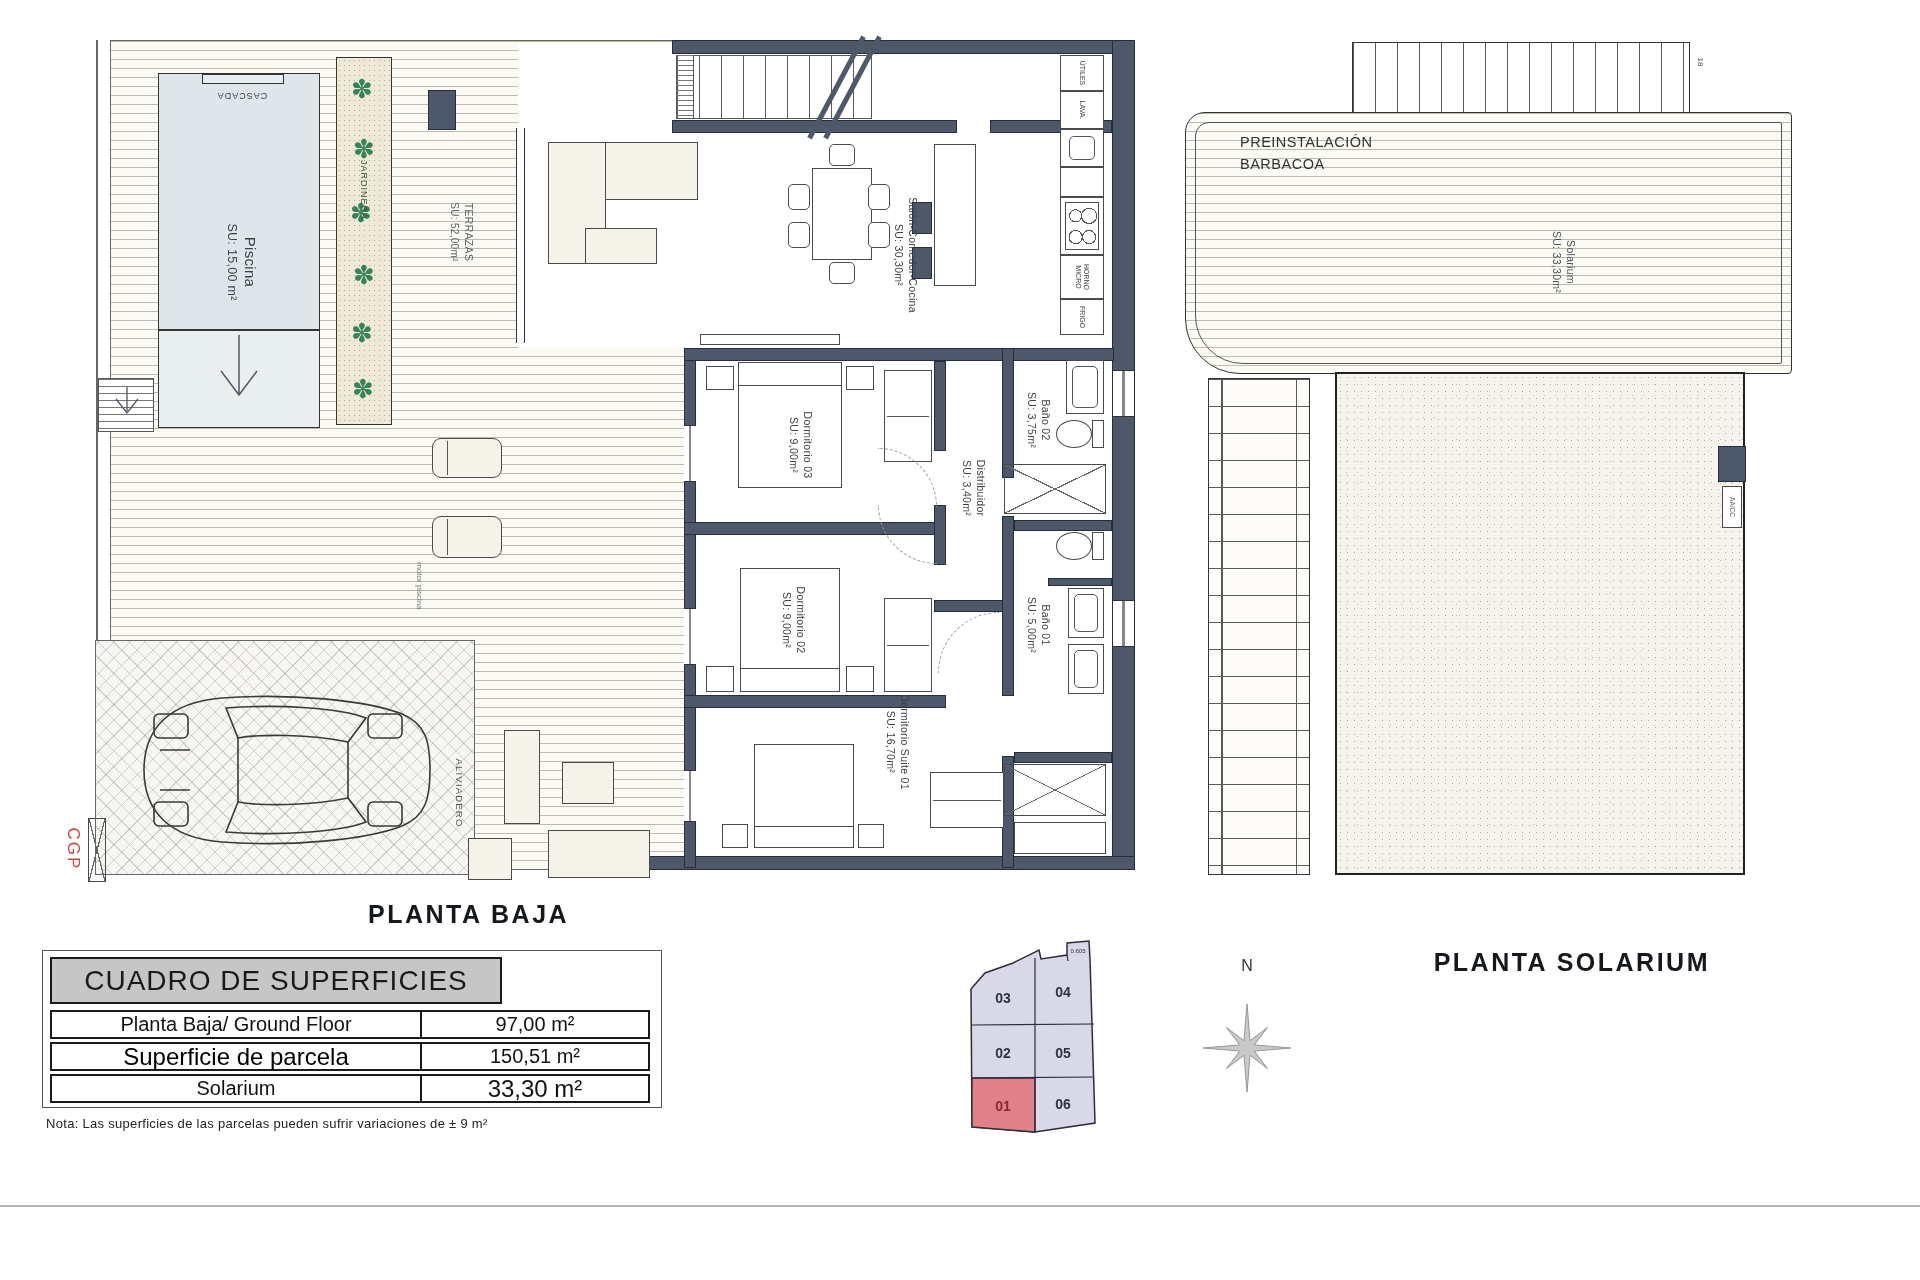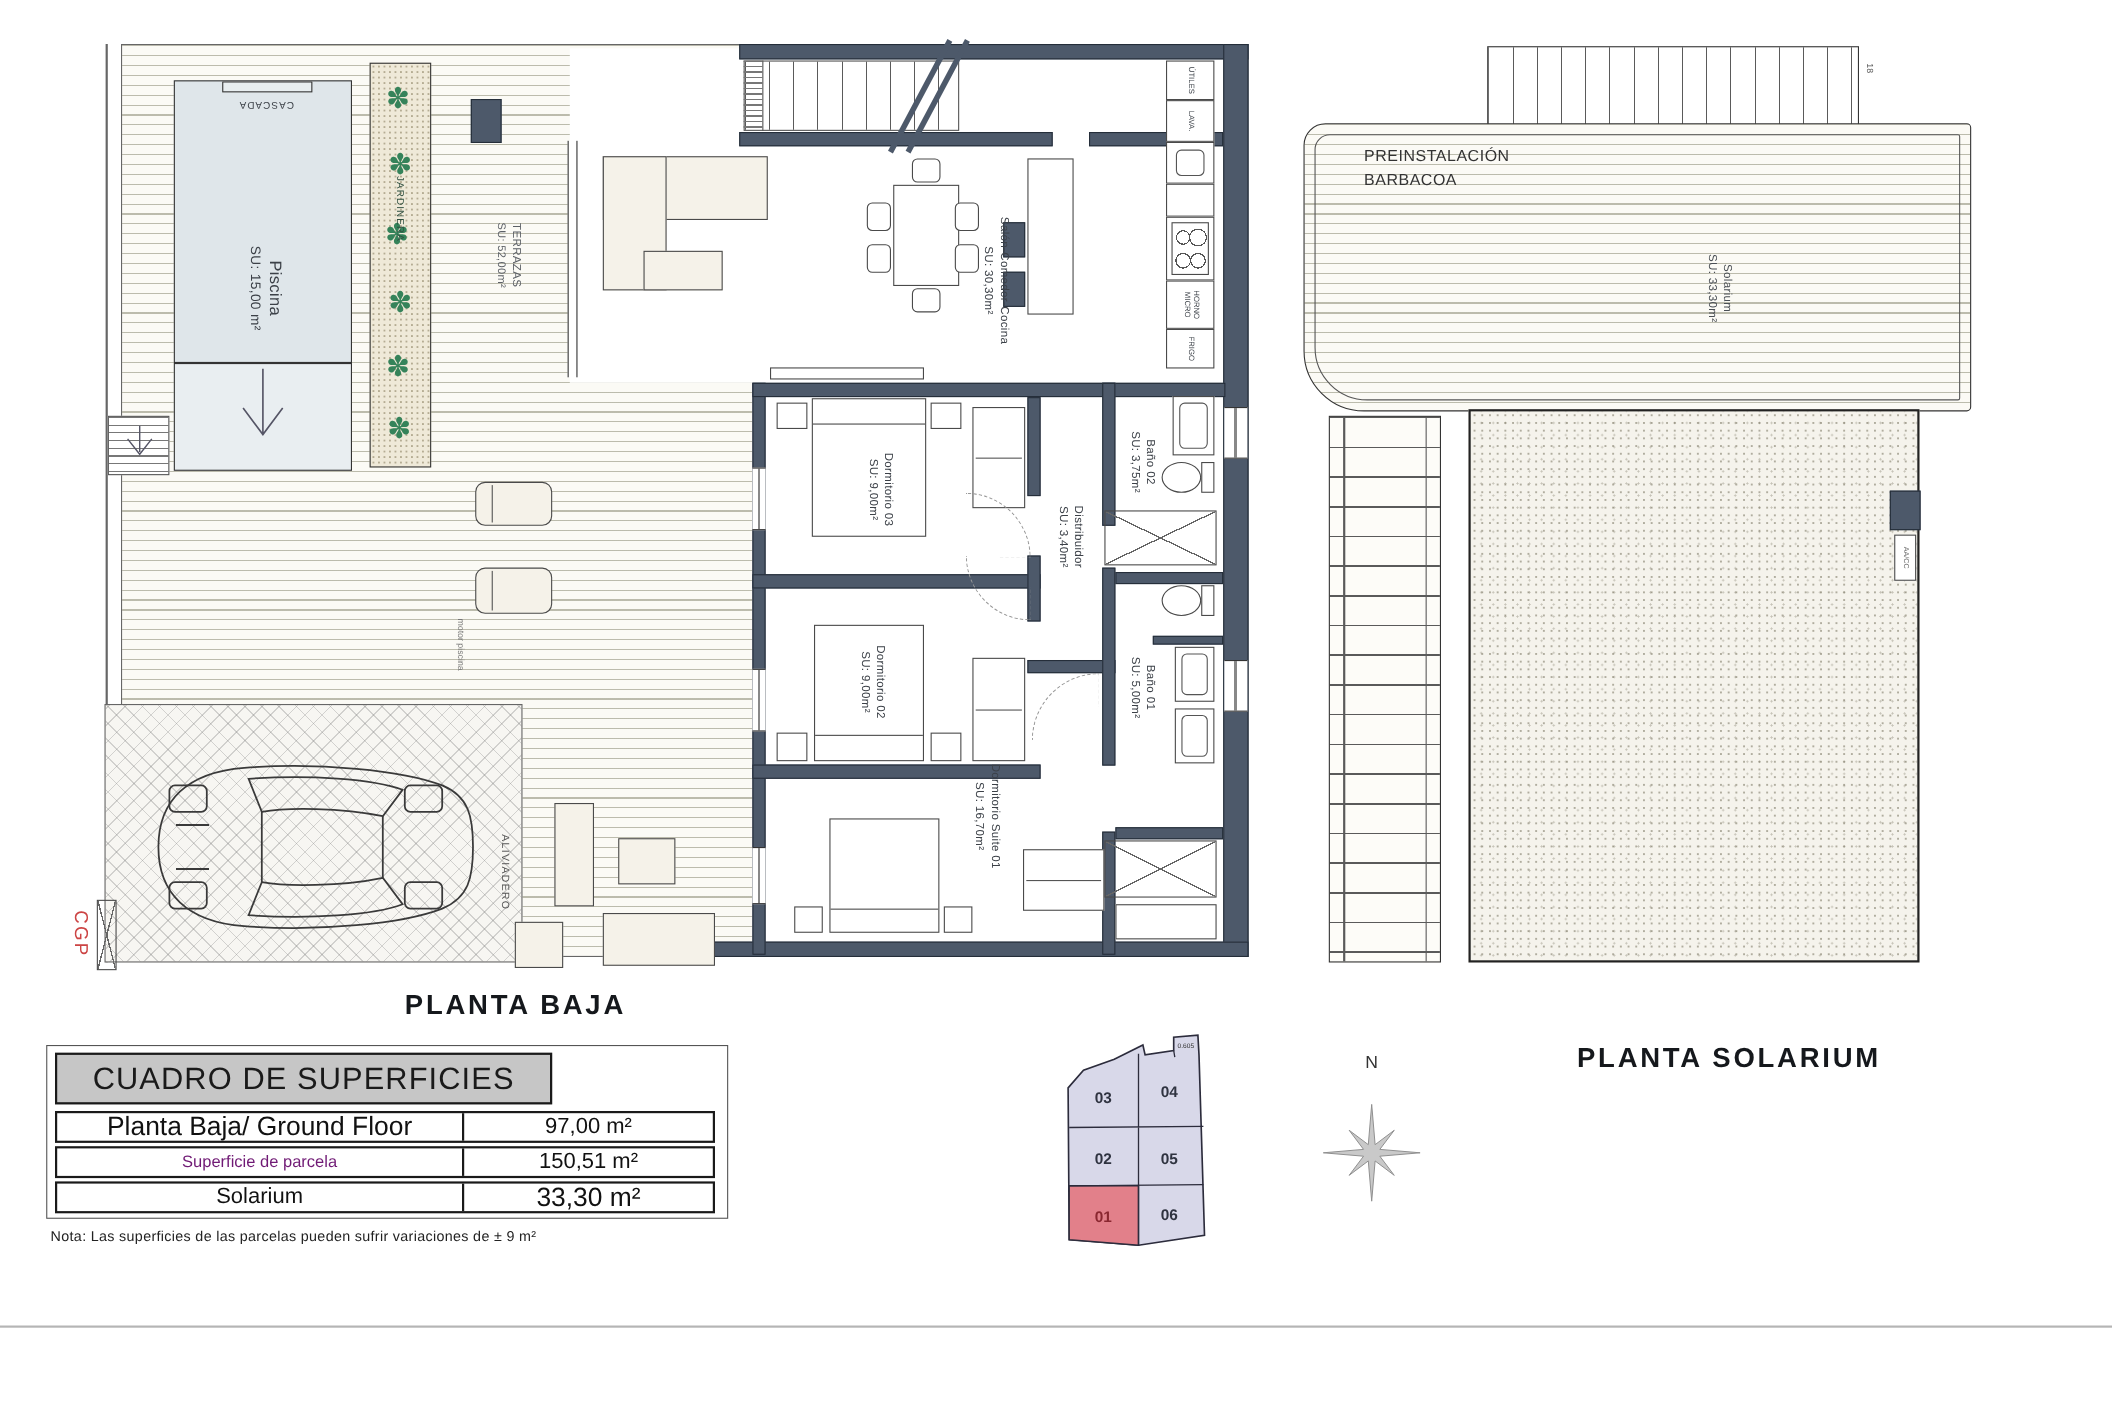--- a/index.html
+++ b/index.html
@@ -289,25 +289,25 @@
   <div class="out" style="left:1722px;top:486px;width:20px;height:42px"></div>
   <div class="pin" style="left:1732px;top:507px;font-size:6.5px;color:#666">AA/CC</div>
 
   <div class="title" style="left:1430px;top:948px;width:280px;text-align:right">PLANTA SOLARIUM</div>
 
   <div class="abs" style="left:42px;top:950px;width:620px;height:158px;border:1.5px solid #555;background:#fff"></div>
   <div class="abs" style="left:50px;top:957px;width:452px;height:47px;background:#c6c6c6;border:2px solid #1a1a1a;
           font-size:28px;letter-spacing:1px;color:#1a1a1a;text-align:center;line-height:44px">CUADRO DE SUPERFICIES</div>
 
   <div class="abs" style="left:50px;top:1010px;width:600px;height:29px;border:2px solid #1a1a1a;display:flex;background:#fff">
-    <div style="width:368px;border-right:2px solid #1a1a1a;text-align:center;font-size:24px;line-height:25px;color:#111">Planta Baja/ Ground Floor</div>
+    <div style="width:368px;border-right:2px solid #1a1a1a;text-align:center;font-size:20px;line-height:25px;color:#111">Planta Baja/ Ground Floor</div>
     <div style="flex:1;text-align:center;font-size:20px;line-height:25px;color:#111">97,00 m²</div>
   </div>
   <div class="abs" style="left:50px;top:1042px;width:600px;height:29px;border:2px solid #1a1a1a;display:flex;background:#fff">
-    <div style="width:368px;border-right:2px solid #1a1a1a;text-align:center;font-size:15px;line-height:25px;color:#701a75">Superficie de parcela</div>
+    <div style="width:368px;border-right:2px solid #1a1a1a;text-align:center;font-size:24px;line-height:25px;color:#000000">Superficie de parcela</div>
     <div style="flex:1;text-align:center;font-size:20px;line-height:25px;color:#111">150,51 m²</div>
   </div>
   <div class="abs" style="left:50px;top:1074px;width:600px;height:29px;border:2px solid #1a1a1a;display:flex;background:#fff">
     <div style="width:368px;border-right:2px solid #1a1a1a;text-align:center;font-size:20px;line-height:25px;color:#111">Solarium</div>
     <div style="flex:1;text-align:center;font-size:24px;line-height:25px;color:#111">33,30 m²</div>
   </div>
   <div class="abs" style="left:46px;top:1116px;font-size:13px;color:#222;letter-spacing:.3px">Nota: Las superficies de las parcelas pueden sufrir variaciones de ± 9 m²</div>
 
   <svg class="abs" style="left:963px;top:933px" width="140" height="205" viewBox="0 0 140 205">
     <path d="M8,56 L22,40 L50,30 L76,17 L78,26 L104,22 L104,10 L126,8 L127,26 L132,190 L72,199 L9,194 Z" fill="#d8d8e9" stroke="#2c2c3c" stroke-width="1.5"></path>

